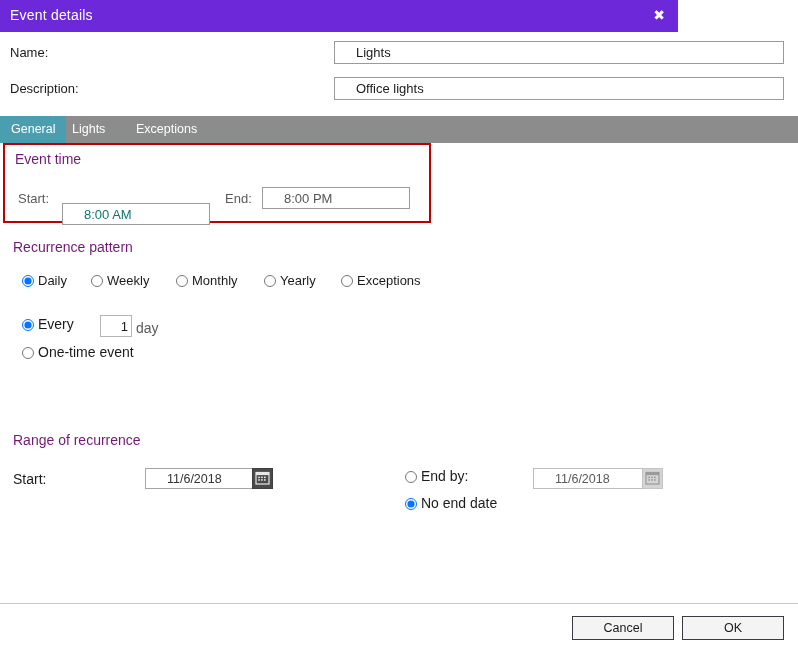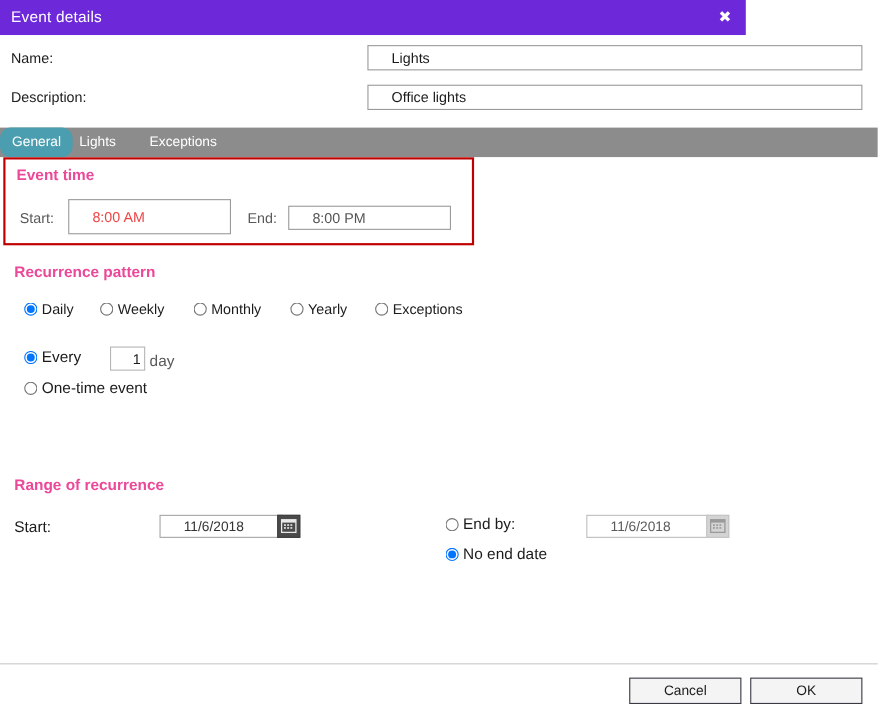--- a/index.html
+++ b/index.html
@@ -90,21 +90,20 @@
     position: absolute;
     top: 0;
     height: 27px;
     line-height: 27px;
     padding: 0 11px;
     font-size: 12.5px;
     color: #ffffff;
     cursor: pointer;
     user-select: none;
     white-space: nowrap;
-    border-radius: 10px;
   }
   #tab-general { left: 0; background: #4b9eb0; }
   #tab-program { left: 61px; background: transparent; }
   #tab-exceptions { left: 125px; background: transparent; }
 
   
   #body-panel {
     position: absolute;
     left: 0; top: 143px;
     width: 798px; height: 460px;
@@ -116,40 +115,40 @@
     position: absolute;
     left: 3px; top: 0px;
     width: 428px; height: 80px;
     border: 2px solid #c00000;
     box-sizing: border-box;
   }
 
   .section-title {
     position: absolute;
     font-size: 14px;
-    font-weight: bold;
-    color: #ec4899;
+    font-weight: normal;
+    color: #701a75;
     text-align: right;
   }
   #title-event-time { left: 15px; top: 8px; }
   #title-recurrence { left: 13px; top: 96px; }
   #title-range { left: 13px; top: 289px; }
 
   .inline-label {
     position: absolute;
     font-size: 13px;
     color: #5a5a5a;
   }
   #label-start-time { left: 18px; top: 48px; }
   #label-end-time  { left: 225px; top: 48px; }
 
   #input-start-time {
-    left: 62px; top: 38px;
-    width: 148px; height: 32px;
-    color: #ef4444;
+    left: 62px; top: 60px;
+    width: 148px; height: 22px;
+    color: #0f766e;
   }
   #input-end-time {
     left: 262px; top: 44px;
     width: 148px; height: 22px;
     color: #555555;
   }
   .radio-item {
     position: absolute;
     white-space: nowrap;
     font-size: 13px;

